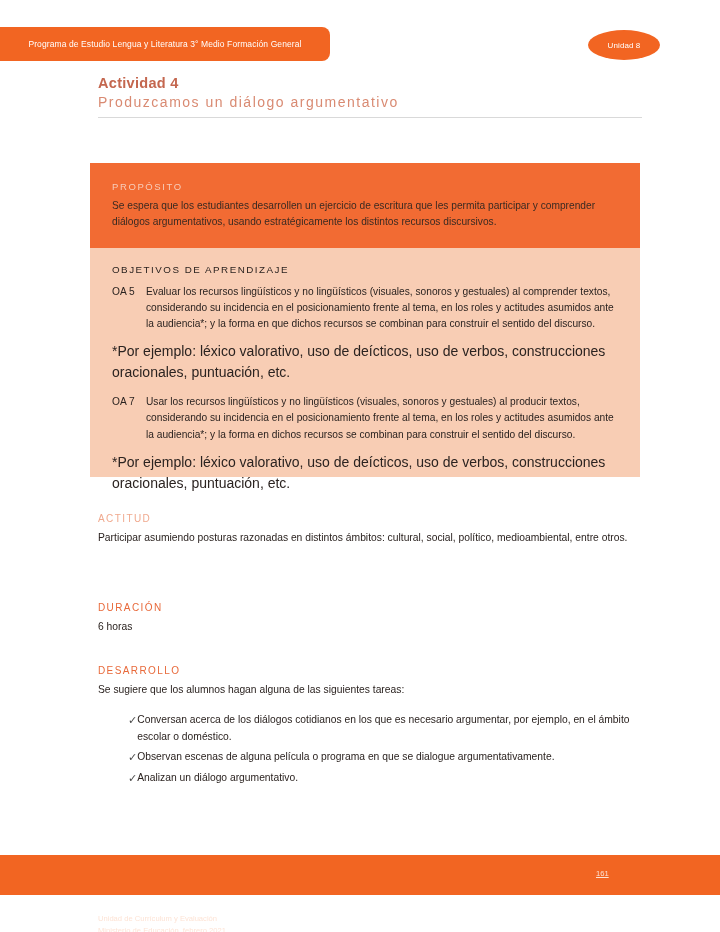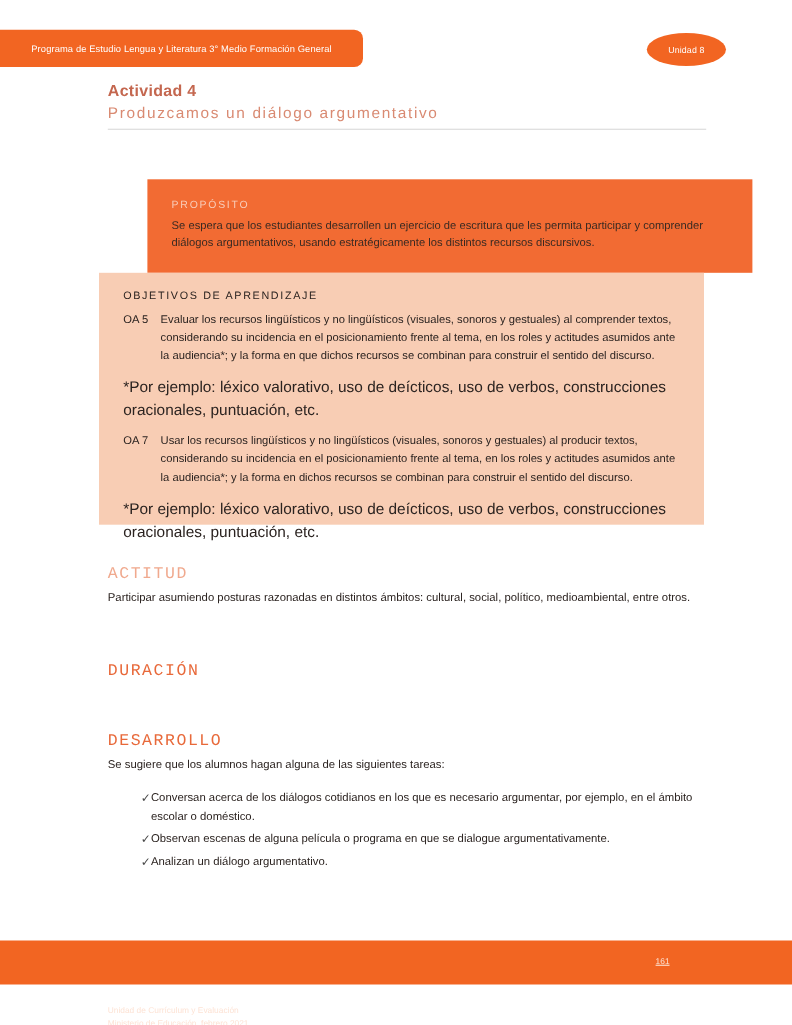--- a/index.html
+++ b/index.html
@@ -89,21 +89,20 @@
   
   .proposito-box {
     position: absolute;
     left: 90px;
     top: 163px;
     width: 550px;
     height: 85px;
     background: #F26B33;
     box-sizing: border-box;
     padding: 18px 22px 0 22px;
-    margin-left: 44px;
   }
   .proposito-label {
     color: #F8CDBA;
     font-size: 9.5px;
     letter-spacing: 1.6px;
     margin-bottom: 6px;
   }
   .proposito-text {
     color: #3A2A22;
     font-size: 10.2px;
@@ -151,24 +150,23 @@
     margin-bottom: 11px;
   }
 
   
   .section {
     position: absolute;
     left: 98px;
     width: 538px;
   }
   .section-label {
-    font-size: 15px;
+    font-size: 10px;
     letter-spacing: 1.4px;
     margin-bottom: 6px;
-    font-family: Liberation Mono, monospace;
   }
   .label-soft { color: #F0A98E; }
   .label-strong { color: #E8693A; }
   .section-text {
     color: #2B2320;
     font-size: 10.3px;
     line-height: 1.6;
   }
   .justified { text-align: justify; }
 
@@ -265,20 +263,21 @@
   <div class="oa-note">*Por ejemplo: léxico valorativo, uso de deícticos, uso de verbos, construcciones oracionales, puntuación, etc.</div>
 </div>
 
 <div class="section sec-actitud">
   <div class="section-label label-soft">ACTITUD</div>
   <div class="section-text justified">Participar asumiendo posturas razonadas en distintos ámbitos: cultural, social, político, medioambiental, entre otros.</div>
 </div>
 
 <div class="section sec-duracion">
   <div class="section-label label-strong">DURACIÓN</div>
+  <div class="section-text">6 horas</div>
 </div>
 
 <div class="section sec-desarrollo">
   <div class="section-label label-strong">DESARROLLO</div>
   <div class="section-text">Se sugiere que los alumnos hagan alguna de las siguientes tareas:</div>
 
   <div class="check-list">
     <div class="check-item">
       <div class="check-mark">✓</div>
       <div class="check-text">Conversan acerca de los diálogos cotidianos en los que es necesario argumentar, por ejemplo, en el ámbito escolar o doméstico.</div>

